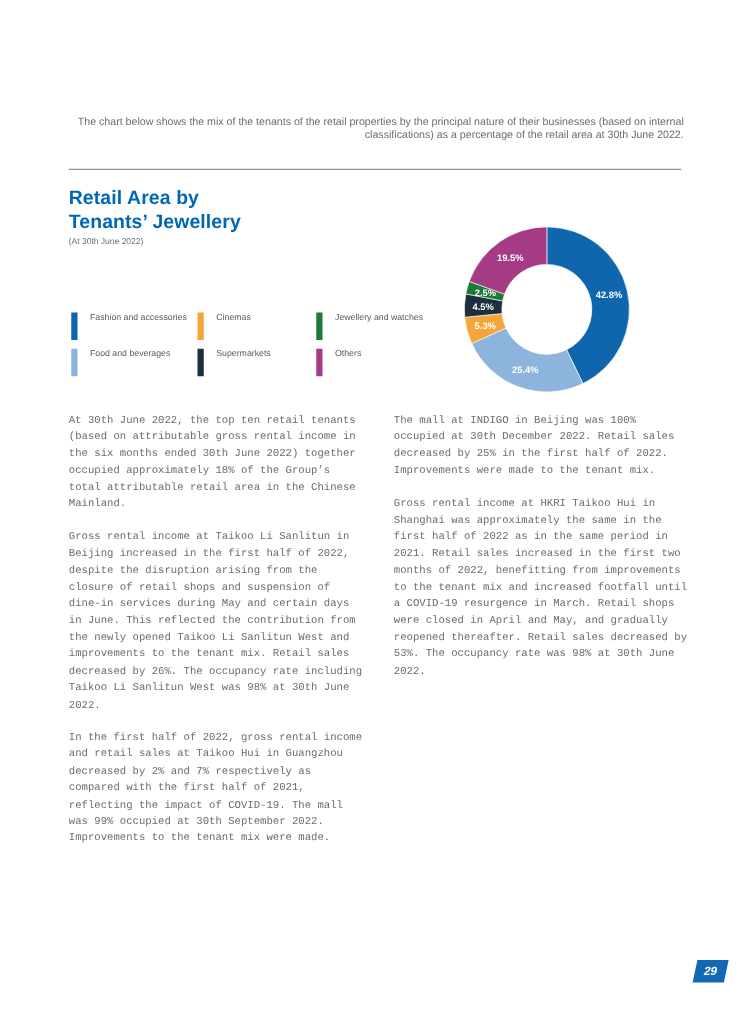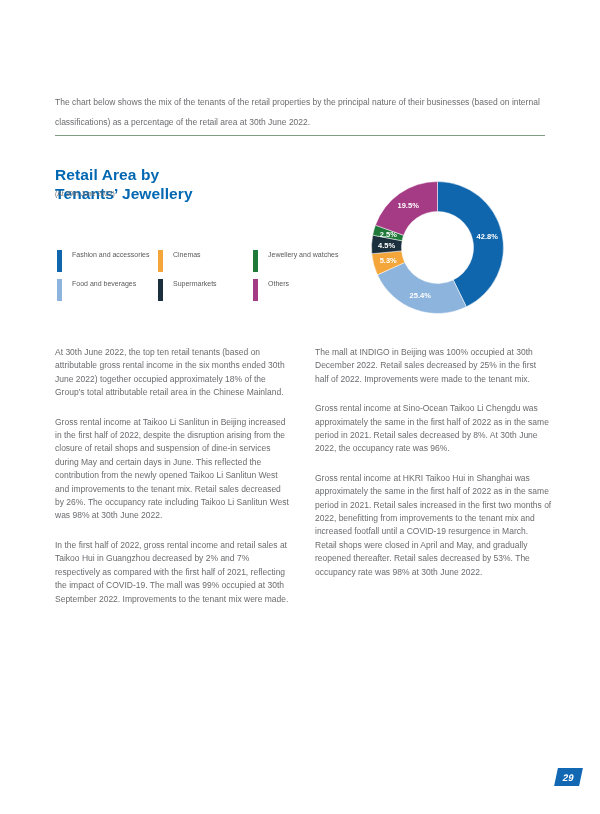--- a/index.html
+++ b/index.html
@@ -7,31 +7,30 @@
   body {
     width: 600px; height: 814px;
     font-family: "Liberation Sans", sans-serif;
     position: relative;
     overflow: hidden;
   }
   .page { position: absolute; inset: 0; background: #fff; }
 
   .intro {
     position: absolute; left: 55px; top: 92px; width: 492px;
-    font-size: 8.5px; line-height: 20px; color: #6b6c6f;
+    font-size: 8.5px; line-height: 10px; color: #6b6c6f; text-align: right;
   }
   .divider {
     position: absolute; left: 55px; top: 135px; width: 490px; height: 1px;
     background: #7f9f82;
   }
   .section-title {
     position: absolute; left: 55px; top: 149px; width: 220px;
     color: #0067b2; font-size: 15.5px; line-height: 19px; font-weight: 600;
     letter-spacing: 0.1px;
-    margin-top: 16px;
   }
   .section-subtitle {
     position: absolute; left: 55px; top: 190px;
     color: #6b6c6f; font-size: 6.8px;
   }
 
   .donut-wrap { position: absolute; left: 352px; top: 162px; width: 171px; height: 171px; }
   .seg-label {
     fill: #ffffff; font-size: 7.5px; font-weight: bold;
     font-family: "Liberation Sans", sans-serif; text-anchor: middle;
@@ -47,21 +46,21 @@
     margin-left: 10px; padding-top: 1px;
     font-size: 7px; color: #58595b; line-height: 8px;
   }
 
   .col {
     position: absolute; top: 330px; width: 237px;
     font-size: 8.5px; line-height: 13.4px; color: #6b6c6f;
   }
   .col-left { left: 55px; }
   .col-right { left: 315px; }
-  .col p { margin: 16px 0 13px 0; }
+  .col p { margin: 0 0 13px 0; font-family: Liberation Mono, monospace; }
 
   .page-badge {
     position: absolute; left: 556px; top: 768px; width: 25px; height: 18px;
     background: #1268b3; transform: skewX(-12deg);
     display: flex; align-items: center; justify-content: center;
   }
   .page-badge span { color: #fff; font-size: 9.5px; font-weight: bold; }
 </style>
 </head>
 <body>
@@ -123,21 +122,20 @@
   </div>
 
   <div class="col col-left">
     <p>At 30th June 2022, the top ten retail tenants (based on attributable gross rental income in the six months ended 30th June 2022) together occupied approximately 18% of the Group’s total attributable retail area in the Chinese Mainland.</p>
     <p>Gross rental income at Taikoo Li Sanlitun in Beijing increased in the first half of 2022, despite the disruption arising from the closure of retail shops and suspension of dine-in services during May and certain days in June. This reflected the contribution from the newly opened Taikoo Li Sanlitun West and improvements to the tenant mix. Retail sales decreased by 26%. The occupancy rate including Taikoo Li Sanlitun West was 98% at 30th June 2022.</p>
     <p>In the first half of 2022, gross rental income and retail sales at Taikoo Hui in Guangzhou decreased by 2% and 7% respectively as compared with the first half of 2021, reflecting the impact of COVID-19. The mall was 99% occupied at 30th September 2022. Improvements to the tenant mix were made.</p>
   </div>
 
   <div class="col col-right">
     <p>The mall at INDIGO in Beijing was 100% occupied at 30th December 2022. Retail sales decreased by 25% in the first half of 2022. Improvements were made to the tenant mix.</p>
-    <p>Gross rental income at Sino-Ocean Taikoo Li Chengdu was approximately the same in the first half of 2022 as in the same period in 2021. Retail sales decreased by 8%. At 30th June 2022, the occupancy rate was 96%.</p>
     <p>Gross rental income at HKRI Taikoo Hui in Shanghai was approximately the same in the first half of 2022 as in the same period in 2021. Retail sales increased in the first two months of 2022, benefitting from improvements to the tenant mix and increased footfall until a COVID-19 resurgence in March. Retail shops were closed in April and May, and gradually reopened thereafter. Retail sales decreased by 53%. The occupancy rate was 98% at 30th June 2022.</p>
   </div>
 
   <div class="page-badge" style="background: rgb(18, 104, 179);">
     <span>29</span>
   </div>
 
 </div>
 
 </body></html>

